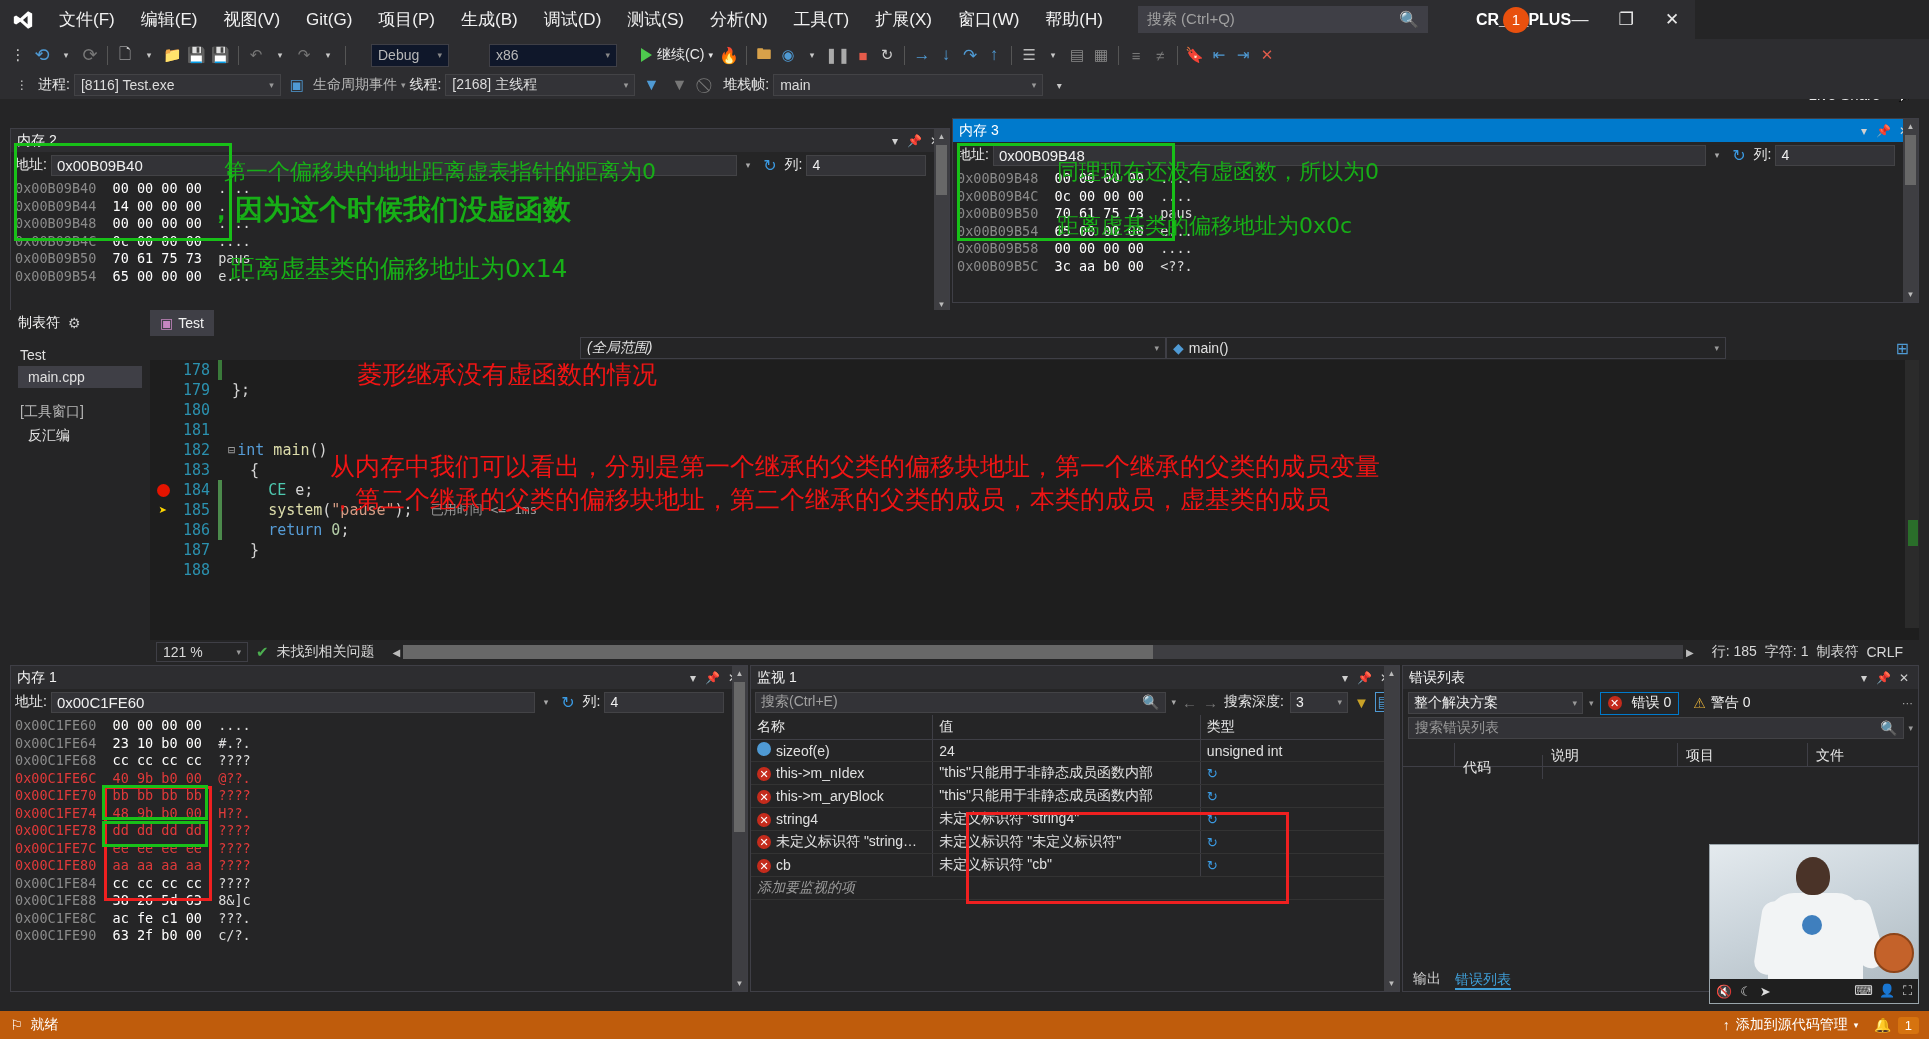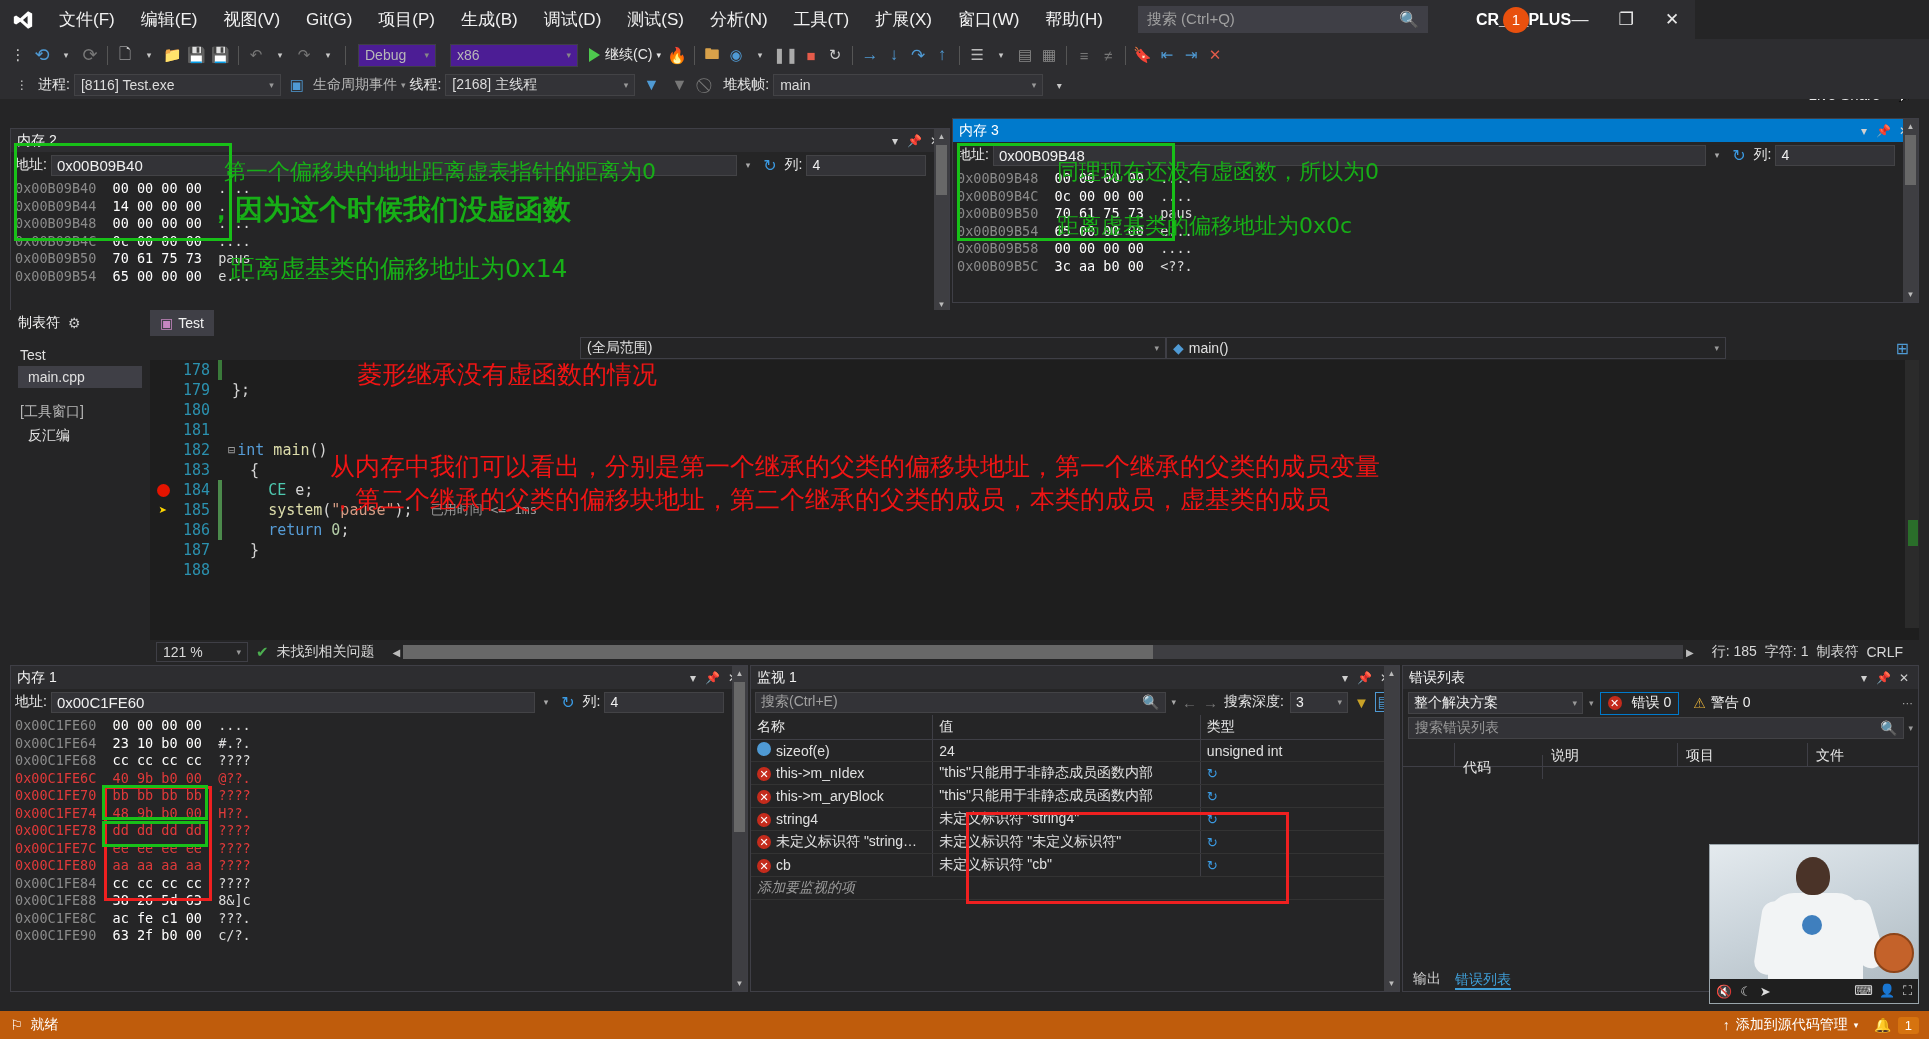--- a/index.html
+++ b/index.html
@@ -51,22 +51,22 @@
   .toolbar1 {
     position: absolute; top: 39px; left: 0; width: 1929px; height: 32px;
     background: #2d2d30; display: flex; align-items: center; padding-left: 6px;
   }
   .tb-icon {
     height: 26px; min-width: 22px; display: flex; align-items: center;
     justify-content: center; margin: 0 1px; font-size: 15px; color: #c8c8c8;
   }
   .tb-sep { width: 1px; height: 19px; background: #555; margin: 0 5px; }
   .combo {
-    height: 23px; background: #4c1d95; border: 1px solid #3f3f46; color: #b8b8b8;
-    font-size: 14px; display: flex; align-items: center; padding: 3px 6px; margin: 0 7px;
+    height: 23px; background: #0f172a; border: 1px solid #3f3f46; color: #b8b8b8;
+    font-size: 14px; display: flex; align-items: center; padding: 3px 6px; margin: 0 20px;
   }
   .combo .caret { margin-left: auto; font-size: 9px; color: #888; padding-left: 10px; }
   .run-btn { display: flex; align-items: center; color: #e8e8e8; font-size: 14px; padding: 0 4px; }
   .tri-green { width: 0; height: 0; border-left: 11px solid #4ec94e; border-top: 7px solid transparent; border-bottom: 7px solid transparent; margin-right: 5px; }
   .live-share {
     position: absolute; right: 14px; top: 39px; height: 32px; display: flex;
     align-items: center; font-size: 15px; color: #e8e8e8;
   }
 
   
@@ -476,21 +476,21 @@
   </div>
 
   <div style="position:absolute; left:150px; top:310px; width:1769px; height:342px; background:#1e1e1e;">
     <div class="editor-tabstrip">
       <div class="etab">
         <span style="color:#c586c0;">▣</span>
         <span>Test</span>
       </div>
     </div>
     <div class="nav-bar">
-      <div class="navcombo" style="width:586px; margin-left:430px;">
+      <div class="navcombo" style="width:586px; margin-left:430px;font-style:italic;">
         <span>(全局范围)</span>
         <span class="caret">▾</span>
       </div>
       <div class="navcombo" style="width:560px;">
         <span style="color:#4f9ad4;margin-right:5px;">◆</span>
         <span>main()</span>
         <span class="caret">▾</span>
       </div>
       <div style="flex:1;"></div>
       <div style="color:#4f9ad4;font-size:16px;padding-right:10px;">⊞</div>

